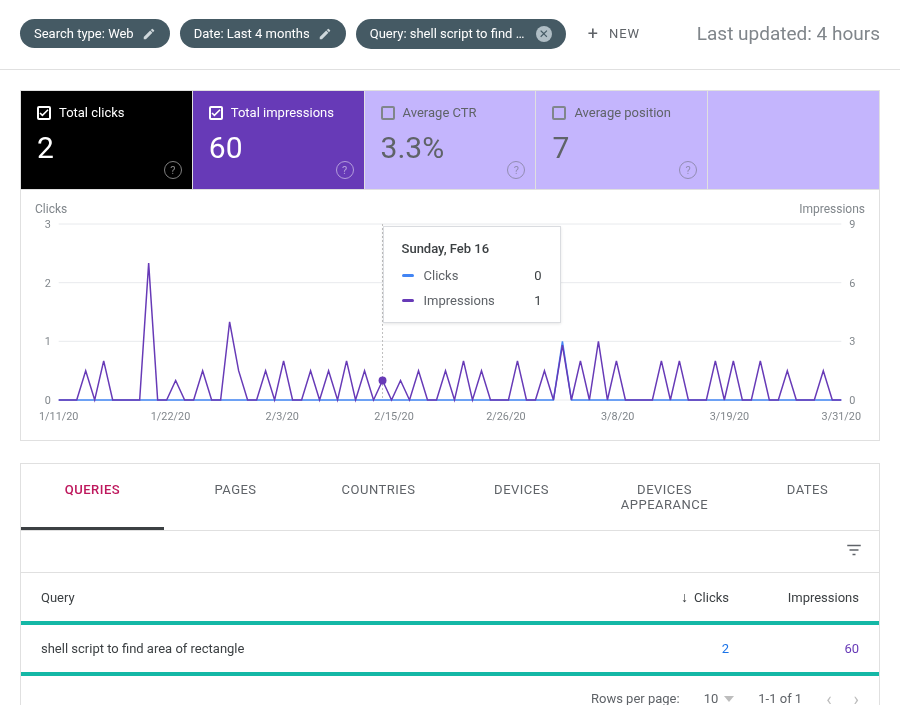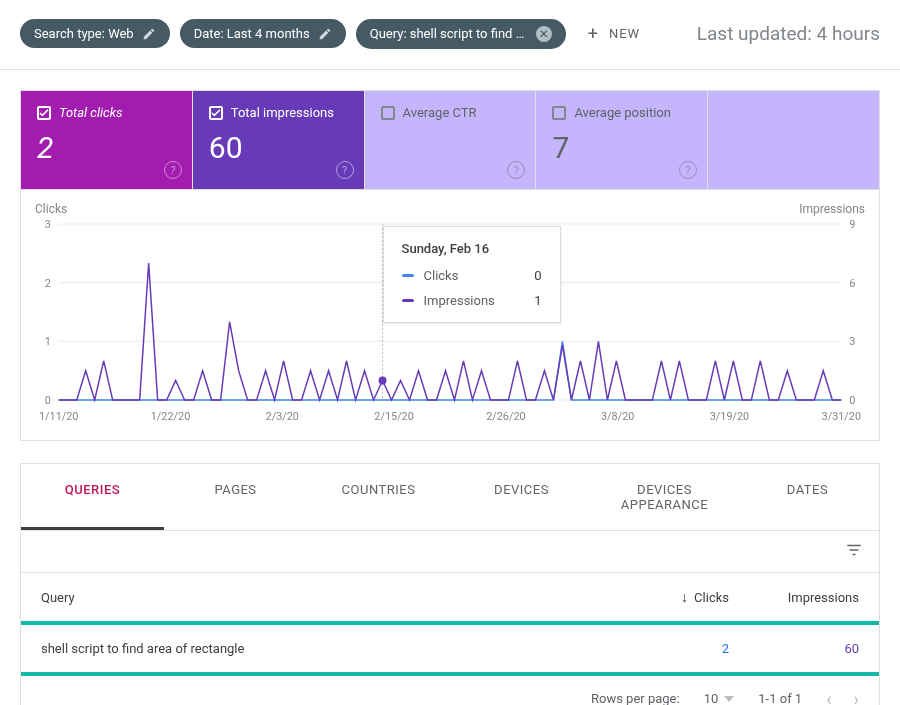--- a/index.html
+++ b/index.html
@@ -49,21 +49,21 @@
 .metric-cards { display: flex; border: 1px solid #e0e0e0; width: 100%; }
 .metric-card {
   flex: 1;
   padding: 14px 14px 16px 16px;
   background: #c4b5fd;
   border-right: 1px solid #e0e0e0;
   position: relative;
   min-height: 98px;
 }
 .metric-card:last-child { border-right: none; }
-.metric-card.blue { background: #a21caf; color: #fff; font-style: italic; }
+.metric-card.blue { background: #000000; color: #fff; }
 .metric-card.purple { background: #673ab7; color: #fff; }
 .metric-head { display: flex; align-items: center; gap: 8px; font-size: 13px; }
 .checkbox { width: 14px; height: 14px; border: 2px solid #80868b; border-radius: 2px; display: inline-flex; align-items: center; justify-content: center;}
 .metric-card.blue .checkbox, .metric-card.purple .checkbox { border-color: #fff; background: rgba(255,255,255,0); }
 .checkmark { width: 10px; height: 8px; stroke: #fff; stroke-width: 2; fill: none; }
 .metric-value { font-size: 30px; margin-top: 10px; font-weight: 400; }
 .metric-card.white .metric-value { color: #5f6368; }
 .metric-card.white { color: #5f6368; }
 .help-icon {
   position: absolute; bottom: 10px; right: 10px;
@@ -190,20 +190,21 @@
         <span>Total impressions</span>
       </div>
       <div class="metric-value">60</div>
       <span class="help-icon">?</span>
     </div>
     <div class="metric-card white">
       <div class="metric-head">
         <span class="checkbox"></span>
         <span>Average CTR</span>
       </div>
+      <div class="metric-value">3.3%</div>
       <span class="help-icon">?</span>
     </div>
     <div class="metric-card white">
       <div class="metric-head">
         <span class="checkbox"></span>
         <span>Average position</span>
       </div>
       <div class="metric-value">7</div>
       <span class="help-icon">?</span>
     </div>

